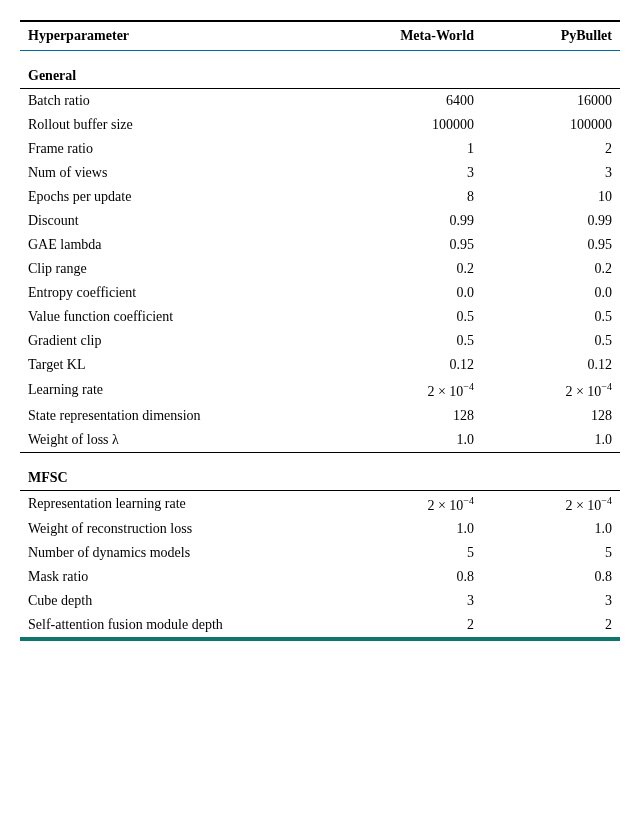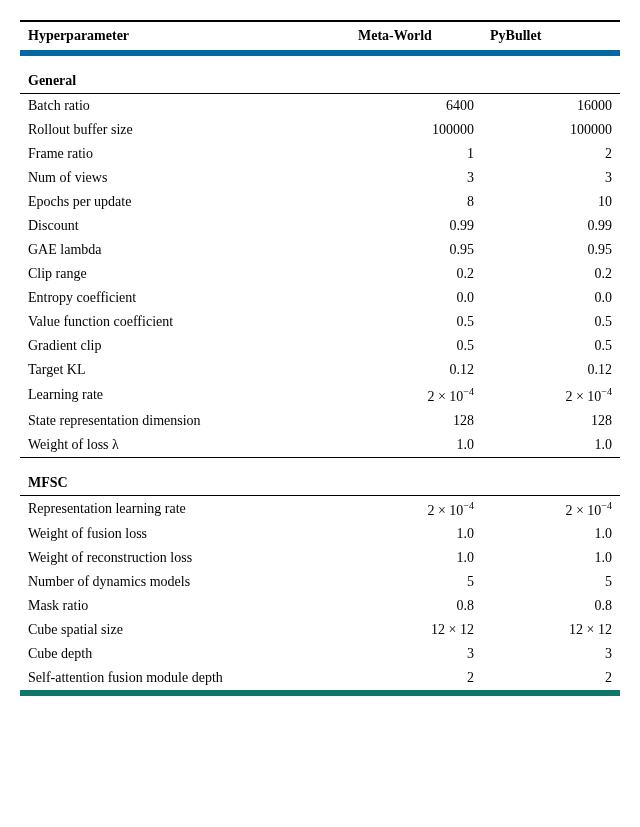--- a/index.html
+++ b/index.html
@@ -21,39 +21,39 @@
     }
     table {
       width: 100%;
       border-collapse: collapse;
     }
     thead tr th {
       font-weight: bold;
       padding: 6px 8px;
       text-align: left;
       border-top: 2px solid #000;
-      border-bottom: 6px solid #0369a1;
+      border-bottom: 1px solid #0369a1;
       margin-top: 8px;
     }
     thead tr th.col-meta, thead tr th.col-pybullet {
-      text-align: left;
+      text-align: right;
     }
     tbody tr td {
       padding: 4px 8px;
       vertical-align: middle;
     }
     .section-header td {
       font-weight: bold;
       padding-top: 17px;
       padding-bottom: 4px;
       border-top: 1px solid #000;
       border-bottom: 1px solid #000;
     }
     .last-row td {
-      border-bottom: 6px solid #0f766e;
+      border-bottom: 4px solid #0f766e;
       margin-top: 9px;
     }
     .col-param {
       width: 55%;
     }
     .col-meta {
       width: 22%;
       text-align: right;
     }
     .col-pybullet {
@@ -162,43 +162,33 @@
       <tr class="section-header">
         <td colspan="3">MFSC</td>
       </tr>
 
       <tr>
         <td class="col-param">Representation learning rate</td>
         <td class="col-meta">2 × 10<sup>−4</sup></td>
         <td class="col-pybullet">2 × 10<sup>−4</sup></td>
       </tr>
       <tr>
-        <td class="col-param">Weight of fusion loss</td>
-        <td class="col-meta">1.0</td>
-        <td class="col-pybullet">1.0</td>
-      </tr>
-      <tr>
         <td class="col-param">Weight of reconstruction loss</td>
         <td class="col-meta">1.0</td>
         <td class="col-pybullet">1.0</td>
       </tr>
       <tr>
         <td class="col-param">Number of dynamics models</td>
         <td class="col-meta">5</td>
         <td class="col-pybullet">5</td>
       </tr>
       <tr>
         <td class="col-param">Mask ratio</td>
         <td class="col-meta">0.8</td>
         <td class="col-pybullet">0.8</td>
-      </tr>
-      <tr>
-        <td class="col-param">Cube spatial size</td>
-        <td class="col-meta">12 × 12</td>
-        <td class="col-pybullet">12 × 12</td>
       </tr>
       <tr>
         <td class="col-param">Cube depth</td>
         <td class="col-meta">3</td>
         <td class="col-pybullet">3</td>
       </tr>
       <tr class="last-row">
         <td class="col-param">Self-attention fusion module depth</td>
         <td class="col-meta">2</td>
         <td class="col-pybullet">2</td>

